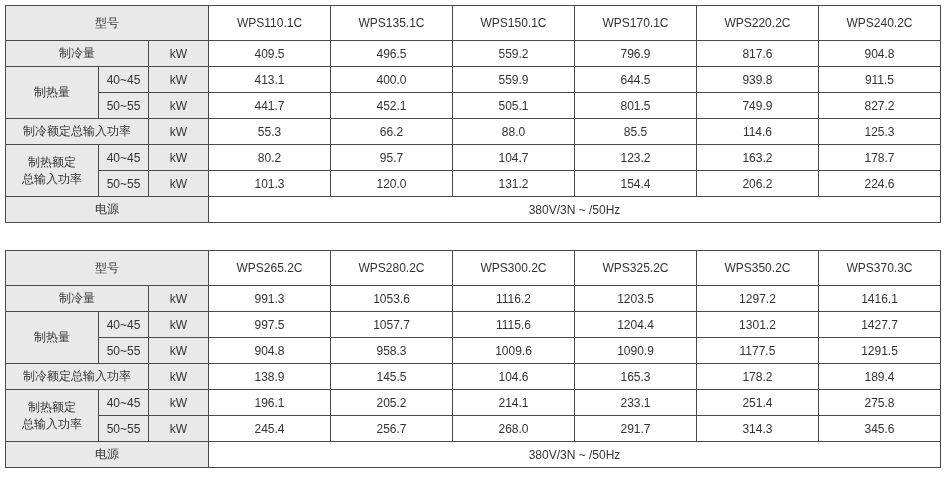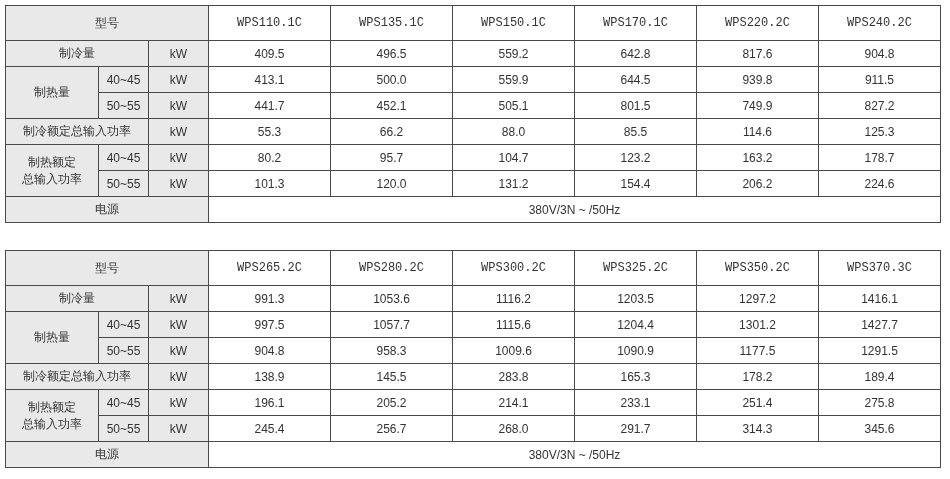--- a/index.html
+++ b/index.html
@@ -28,21 +28,21 @@
   .spec td {
     border: 1px solid #4a4a4a;
     text-align: center;
     vertical-align: middle;
     padding: 0 2px;
     height: 25px;
     background: #ffffff;
     overflow: hidden;
     white-space: nowrap;
   }
-  .spec tr.hdr td { height: 34px; font-family: Liberation Mono, monospace; }
+  .spec tr.hdr td { height: 34px; }
   .spec td.hd { background: #e9e9e9; }
   .spec td.pre {
     white-space: pre-line;
     line-height: 1.35;
   }
 </style>
 </head>
 <body>
 
 <div class="page">
@@ -68,30 +68,30 @@
         <td>WPS170.1C</td>
         <td>WPS220.2C</td>
         <td>WPS240.2C</td>
       </tr>
       <tr>
         <td class="hd" colspan="2">制冷量</td>
         <td class="hd">kW</td>
         <td>409.5</td>
         <td>496.5</td>
         <td>559.2</td>
-        <td>642.8</td>
+        <td>796.9</td>
         <td>817.6</td>
         <td>904.8</td>
       </tr>
       <tr>
         <td class="hd" rowspan="2">制热量</td>
         <td class="hd">40~45</td>
         <td class="hd">kW</td>
         <td>413.1</td>
-        <td>500.0</td>
+        <td>400.0</td>
         <td>559.9</td>
         <td>644.5</td>
         <td>939.8</td>
         <td>911.5</td>
       </tr>
       <tr>
         <td class="hd">50~55</td>
         <td class="hd">kW</td>
         <td>441.7</td>
         <td>452.1</td>
@@ -190,21 +190,21 @@
         <td>1009.6</td>
         <td>1090.9</td>
         <td>1177.5</td>
         <td>1291.5</td>
       </tr>
       <tr>
         <td class="hd" colspan="2">制冷额定总输入功率</td>
         <td class="hd">kW</td>
         <td>138.9</td>
         <td>145.5</td>
-        <td>283.8</td>
+        <td>104.6</td>
         <td>165.3</td>
         <td>178.2</td>
         <td>189.4</td>
       </tr>
       <tr>
         <td class="hd pre" rowspan="2">制热额定
 总输入功率</td>
         <td class="hd">40~45</td>
         <td class="hd">kW</td>
         <td>196.1</td>

